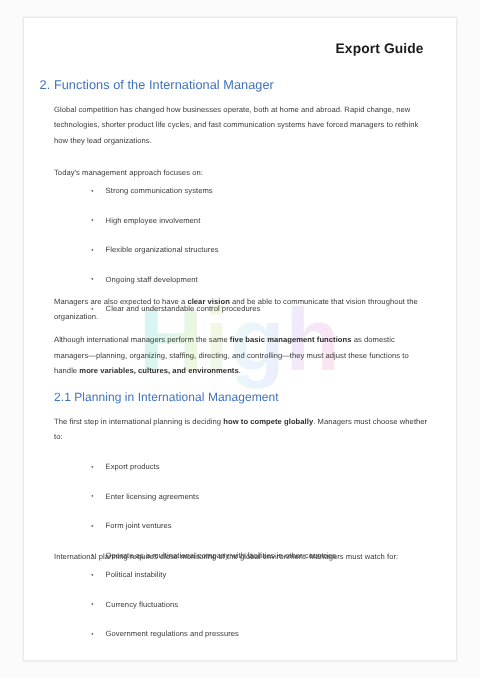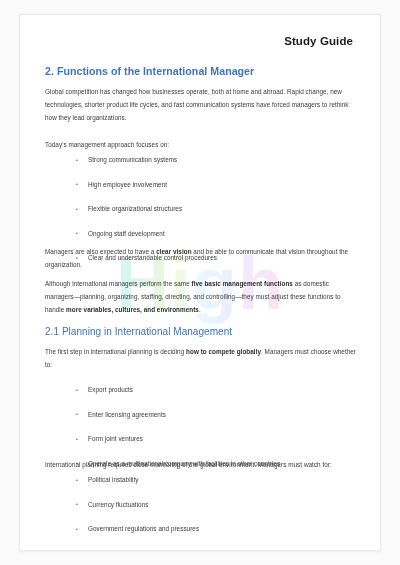--- a/index.html
+++ b/index.html
@@ -80,24 +80,24 @@
     font-size: 11.5px;
     font-weight: 700;
     color: #1b1b1b;
     letter-spacing: 0.1px;
     z-index: 3;
   }
 
   
   .h-main {
     position: absolute;
-    left: 25px;
+    left: 13px;
     top: 50px;
     font-size: 10.6px;
-    font-weight: 700;
+    font-weight: 400;
     color: #3f73bd;
     letter-spacing: 0.05px;
     z-index: 3;
   }
   .h-sub {
     position: absolute;
     left: 25px;
     top: 311px;
     font-size: 10px;
     font-weight: 400;
@@ -164,21 +164,21 @@
 </head>
 <body>
 
 <div class="viewport">
   <div class="page">
 
     <div class="watermark">High</div>
 
     <div class="content">
 
-      <div class="doc-header">Study Guide</div>
+      <div class="doc-header">Export Guide</div>
 
       <div class="h-main">2. Functions of the International Manager</div>
 
       <div class="para p1">Global competition has changed how businesses operate, both at home and abroad. Rapid change, new technologies, shorter product life cycles, and fast communication systems have forced managers to rethink how they lead organizations.</div>
 
       <div class="para p2">Today's management approach focuses on:</div>
 
       <ul class="blist bl1">
         <li><span>Strong communication systems</span></li>
         <li><span>High employee involvement</span></li>

